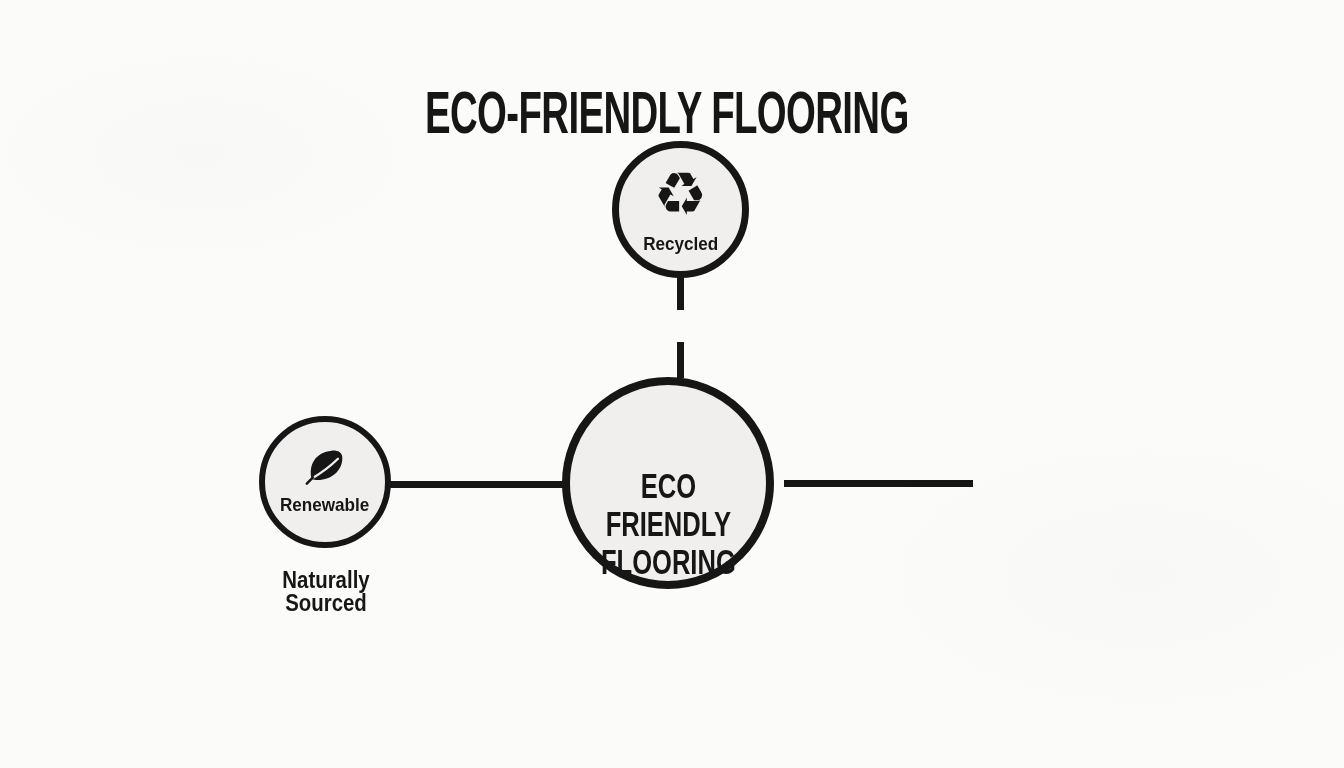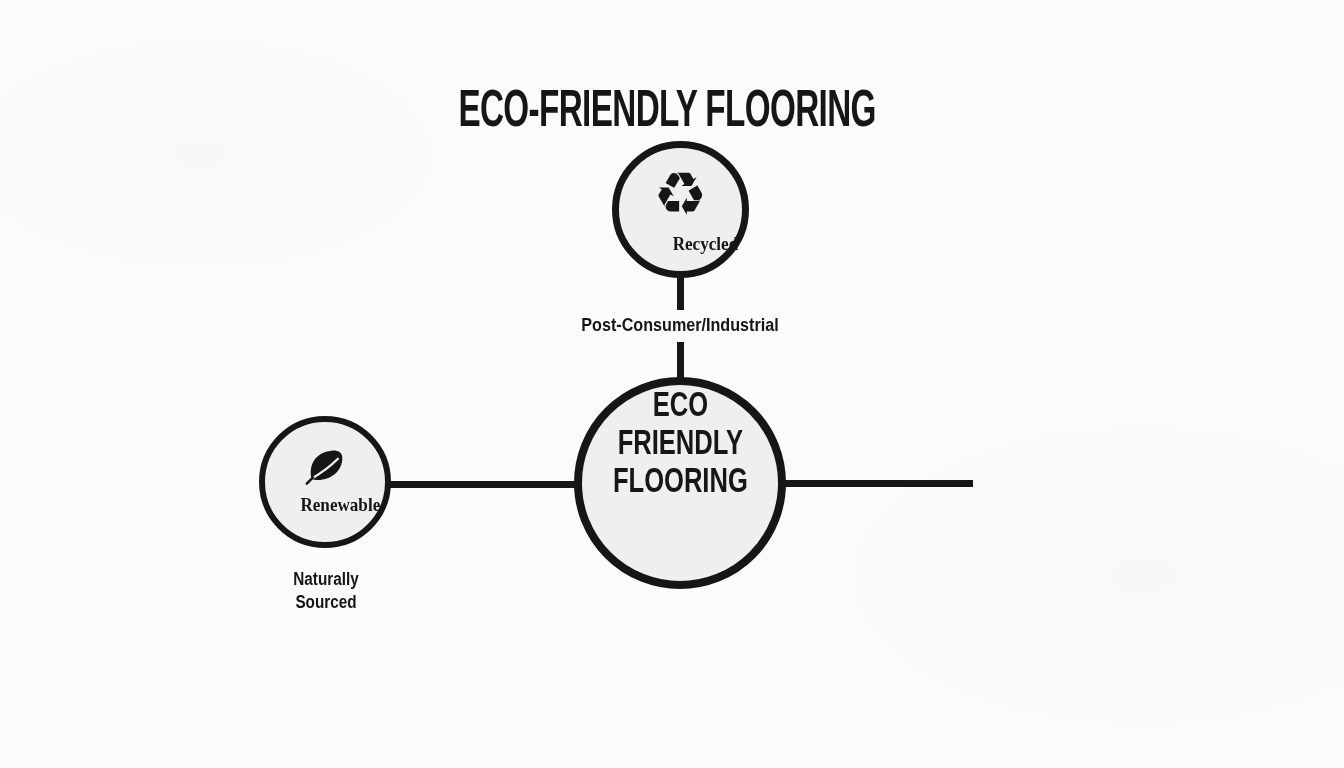--- a/index.html
+++ b/index.html
@@ -16,44 +16,44 @@
       var(--background,#fbfbf9);
   }
   .cond{display:inline-block;white-space:pre-line;}
   .sx64{transform:scaleX(0.64);}
   .sx73{transform:scaleX(0.73);}
   .sx85{transform:scaleX(0.85);}
   .sx90{transform:scaleX(0.90);}
 
   .title{
     position:absolute;left:0;top:38px;width:1334px;text-align:center;
-    font-size:52px;line-height:70px;font-weight:bold;letter-spacing:-1px;
+    font-size:60px;line-height:70px;font-weight:bold;letter-spacing:-1px;
     color:var(--text,#161616);
   }
 
   .node{
     position:absolute;border-radius:50%;
     background:var(--node-fill,#f0efed);
     border:6px solid var(--stroke,#161616);
     box-sizing:border-box;
   }
   .node-top   {left:612px;top:141px;width:137px;height:137px;border-width:7px;}
-  .node-center{left:574px;top:377px;width:212px;height:212px;border-width:8px;
-               display:flex;align-items:flex-start;justify-content:center;}
+  .node-center{left:562px;top:377px;width:212px;height:212px;border-width:8px;
+               display:flex;align-items:flex-end;justify-content:center;}
   .node-left  {left:259px;top:416px;width:132px;height:132px;}
   .node-right {left:971px;top:416px;width:134px;height:134px;}
 
   .node .icon{position:absolute;left:0;right:0;text-align:center;color:var(--stroke,#161616);}
   .recycle-glyph{top:16px;font-size:60px;line-height:60px;font-family:"DejaVu Sans",sans-serif;}
   .svg-icon{top:20px;}
   .svg-icon svg{display:inline-block;}
 
   .node .label{
-    position:absolute;left:0;right:0;text-align:right;
-    font-weight:bold;font-size:19px;line-height:22px;color:var(--text,#161616);font-family:Liberation Serif, serif;
+    position:absolute;left:0;right:0;text-align:center;
+    font-weight:bold;font-size:19px;line-height:22px;color:var(--text,#161616);
   }
   .node-top .label{top:85px;}
   .node-left .label{top:72px;}
   .node-right .label{top:77px;}
 
   .center-label{
     font-weight:bold;font-size:35px;line-height:38px;text-align:center;
     letter-spacing:0px;color:var(--text,#161616);
   }
 
@@ -64,35 +64,34 @@
   .h-right{left:784px;top:480px;width:189px;height:7px;}
 
   .edge-label{
     position:absolute;left:680px;top:314px;transform:translateX(-50%);
     font-weight:bold;font-size:19px;line-height:21px;white-space:nowrap;
     color:var(--text,#161616);
   }
 
   .caption{
     position:absolute;top:568px;transform:translateX(-50%);
-    text-align:center;font-weight:bold;font-size:18px;line-height:23px;
+    text-align:center;font-weight:bold;font-size:24px;line-height:23px;
     color:var(--text,#161616);
   }
   .caption-left {left:326px;}
   .caption-right{left:1038px;}
 </style>
 </head>
 <body>
 
 <div class="canvas">
 
   <h1 class="title"><span class="cond sx64">ECO-FRIENDLY FLOORING</span></h1>
 
   <div class="connector v-upper"></div>
-  <div class="edge-label"><span class="cond sx85">Post-Consumer/Industrial</span></div>
   <div class="connector v-lower"></div>
   <div class="connector h-left"></div>
   <div class="connector h-right"></div>
 
   <div class="node node-top">
     <span class="icon recycle-glyph">♻</span>
     <span class="label"><span class="cond sx90">Recycled</span></span>
   </div>
 
   <div class="node node-center">

